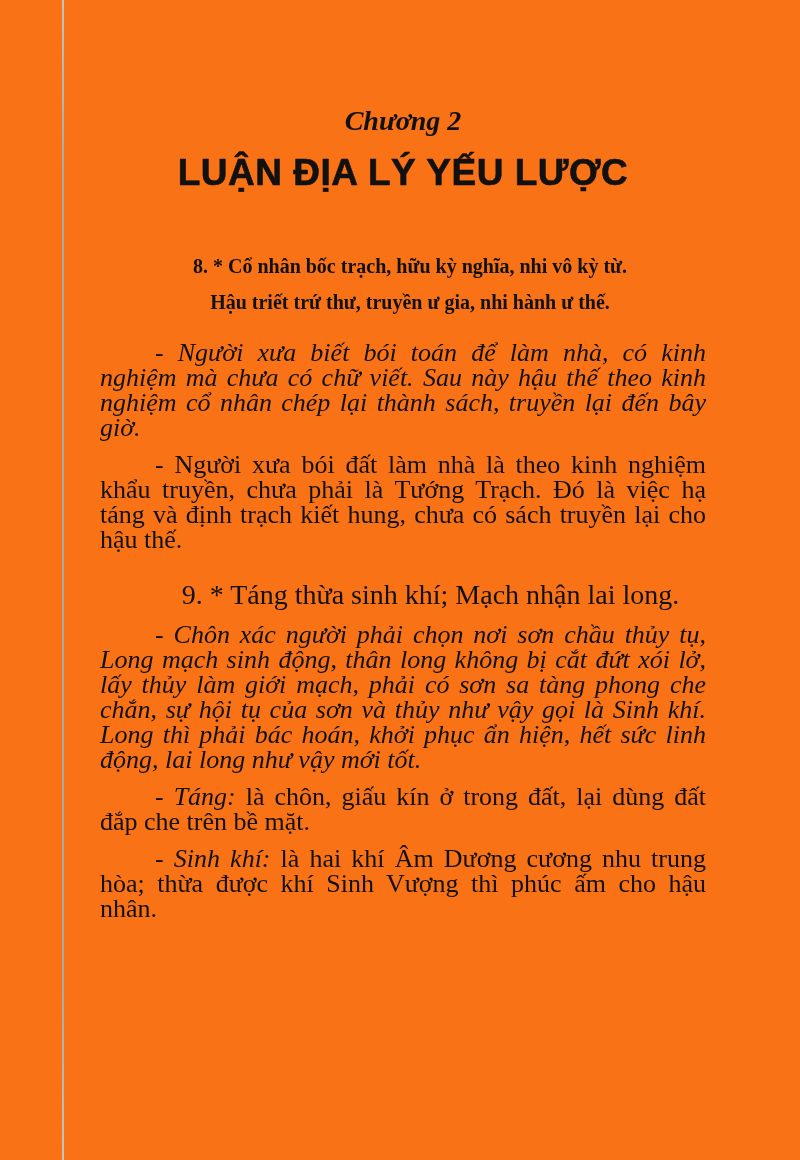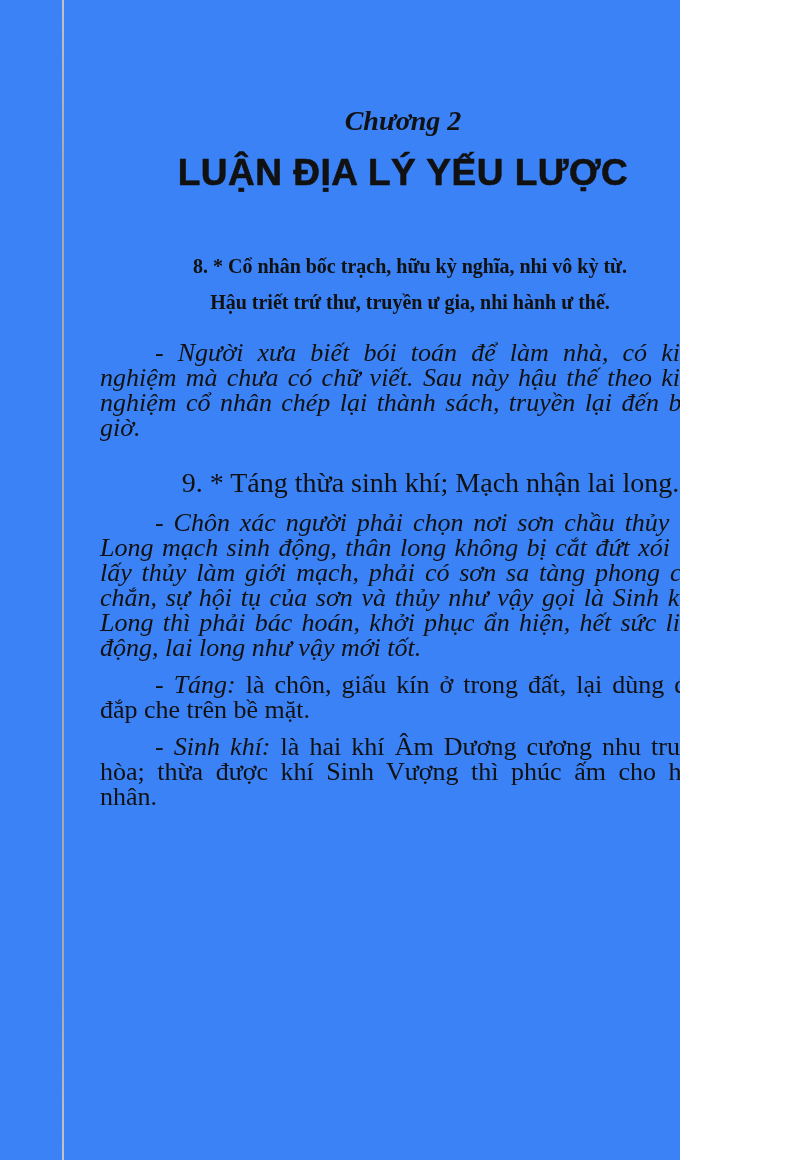--- a/index.html
+++ b/index.html
@@ -2,23 +2,23 @@
 <html lang="vi"><head>
 <meta charset="utf-8">
 <style>
   html, body {
     margin: 0;
     padding: 0;
     background: #ffffff;
   }
   .book-page {
     position: relative;
-    width: 680px;
+    width: 800px;
     height: 1160px;
-    background: #3b82f6;
+    background: #f97316;
     overflow: hidden;
     font-family: "Liberation Serif", "DejaVu Serif", serif;
     color: #111111;
   }
   .gutter-line {
     position: absolute;
     left: 62px;
     top: 0;
     width: 2px;
     height: 100%;
@@ -91,20 +91,21 @@
 
     <div class="chapter-title">LUẬN ĐỊA LÝ YẾU LƯỢC</div>
 
     <div class="section-heading-8">
       <span>8. * Cổ nhân bốc trạch, hữu kỳ nghĩa, nhi vô kỳ từ.</span><br>
       <span>Hậu triết trứ thư, truyền ư gia, nhi hành ư thế.</span>
     </div>
 
     <p class="body-para italic-para">- Người xưa biết bói toán để làm nhà, có kinh nghiệm mà chưa có chữ viết. Sau này hậu thế theo kinh nghiệm cổ nhân chép lại thành sách, truyền lại đến bây giờ.</p>
 
+    <p class="body-para">- Người xưa bói đất làm nhà là theo kinh nghiệm khẩu truyền, chưa phải là Tướng Trạch. Đó là việc hạ táng và định trạch kiết hung, chưa có sách truyền lại cho hậu thế.</p>
 
 
     <div class="section-heading-9">9. * Táng thừa sinh khí; Mạch nhận lai long.</div>
 
     <p class="body-para italic-para">- Chôn xác người phải chọn nơi sơn chầu thủy tụ, Long mạch sinh động, thân long không bị cắt đứt xói lở, lấy thủy làm giới mạch, phải có sơn sa tàng phong che chắn, sự hội tụ của sơn và thủy như vậy gọi là Sinh khí. Long thì phải bác hoán, khởi phục ẩn hiện, hết sức linh động, lai long như vậy mới tốt.</p>
 
     <p class="body-para def-para">
       <span class="def-term">- Táng:</span><span> là chôn, giấu kín ở trong đất, lại dùng đất đắp che trên bề mặt.</span>
     </p>
 

